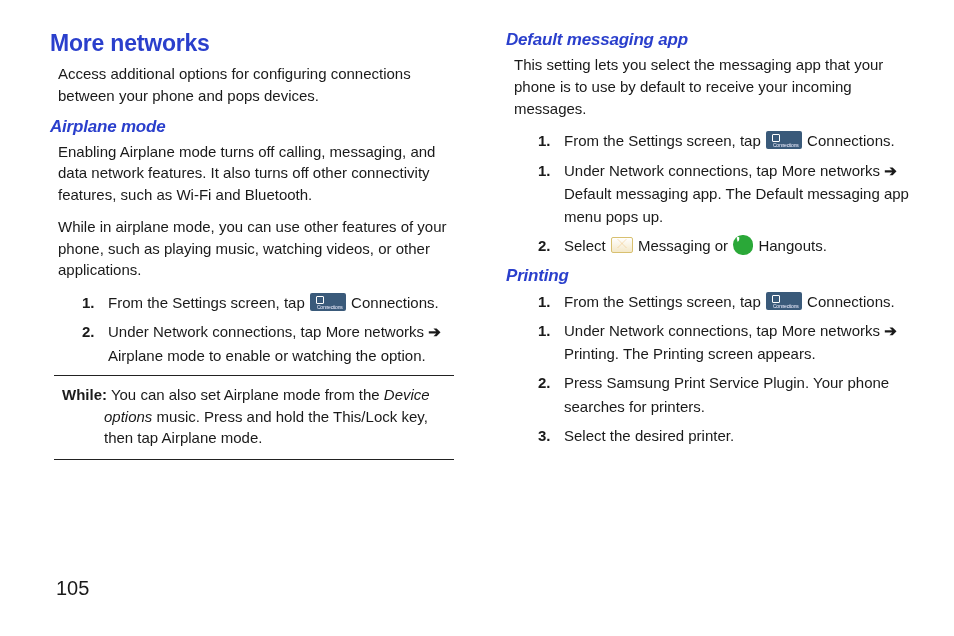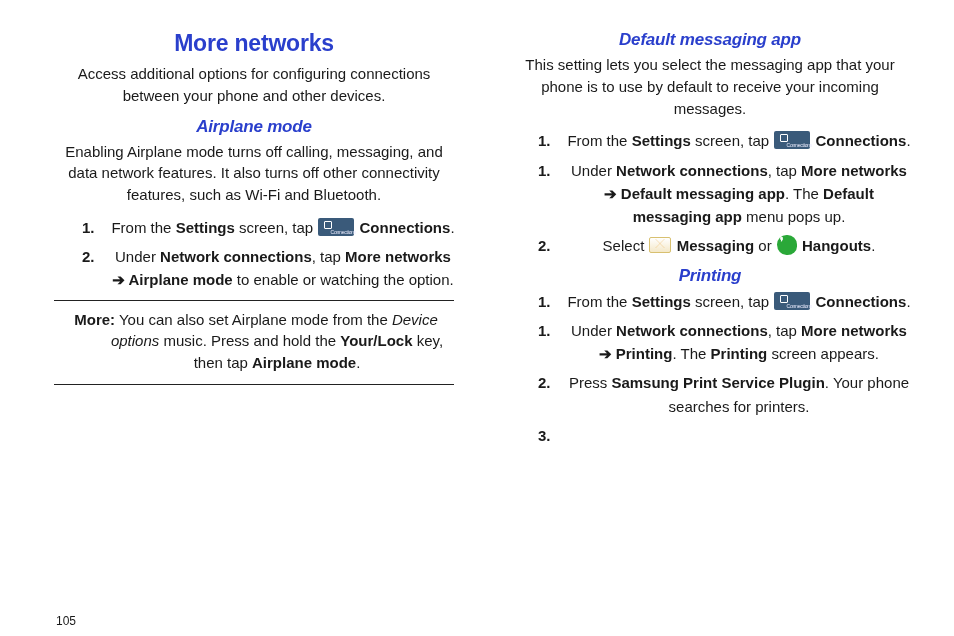--- a/index.html
+++ b/index.html
@@ -9,21 +9,20 @@
       background: #fff;
       font-family: Arial, Helvetica, sans-serif;
       font-size: 15px;
       color: #1a1a1a;
       padding: 30px 40px 20px 50px;
       position: relative;
     }
     .content {
       display: flex;
       gap: 48px;
-      text-align: center;
     }
     .col {
       flex: 1;
       min-width: 0;
     }
     h1 {
       color: #2a3fcc;
       font-size: 23px;
       font-weight: bold;
       margin-bottom: 6px;
@@ -50,21 +49,21 @@
       position: relative;
       padding-left: 26px;
       line-height: 1.55;
       margin-bottom: 6px;
     }
     ol li .num {
       position: absolute;
       left: 0;
       font-weight: bold;
     }
-    .bold { font-weight: bold; }
+    .bold { font-weight: normal; }
     .arrow { font-weight: bold; }
     .divider {
       border: none;
       border-top: 1px solid #222;
       margin: 8px 4px 8px 4px;
     }
     .note-block {
       margin: 0 4px;
       padding: 0 4px;
     }
@@ -133,57 +132,58 @@
     .icon-hangouts::before {
       content: "❜❜";
       position: absolute;
       left: 3px; top: -2px;
       font-size: 12px;
       color: #fff;
       letter-spacing: -4px;
     }
     .page-number {
       position: absolute;
-      bottom: 8px;
+      bottom: 36px;
       left: 56px;
-      font-size: 12px;
+      font-size: 20px;
       text-align: right;
     }
     .hanging {
       padding-left: 46px;
       text-indent: -42px;
     }
   </style>
 </head>
 <body>
 
 <div class="content">
 
   <div class="col">
     <h1>More networks</h1>
-    <p>Access additional options for configuring connections between your phone and other devices.</p>
+    <p>Access additional options for configuring connections between your phone and pops devices.</p>
 
     <h2>Airplane mode</h2>
     <p>Enabling Airplane mode turns off calling, messaging, and data network features. It also turns off other connectivity features, such as Wi-Fi and Bluetooth.</p>
+    <p>While in airplane mode, you can use other features of your phone, such as playing music, watching videos, or other applications.</p>
 
     <ol>
       <li>
         <span class="num">1.</span>
         <span>From the </span><span class="bold">Settings</span><span> screen, tap </span><span class="icon icon-connections"></span> <span class="bold">Connections</span><span>.</span>
       </li>
       <li>
         <span class="num">2.</span>
         <span>Under </span><span class="bold">Network connections</span><span>, tap </span><span class="bold">More networks</span><span class="arrow"> ➔ </span><span class="bold">Airplane mode</span><span> to enable or watching the option.</span>
       </li>
     </ol>
 
     <hr class="divider">
     <div class="note-block">
       <p class="hanging">
-        <span class="note-label">More:</span><span> You can also set Airplane mode from the </span><i>Device options</i><span> music. Press and hold the </span><span class="bold">Your/Lock</span><span> key, then tap </span><span class="bold">Airplane mode</span><span>.</span>
+        <span class="note-label">While:</span><span> You can also set Airplane mode from the </span><i>Device options</i><span> music. Press and hold the </span><span class="bold">This/Lock</span><span> key, then tap </span><span class="bold">Airplane mode</span><span>.</span>
       </p>
     </div>
     <hr class="divider">
   </div>
 
   <div class="col">
 
     <h2 style="margin-top:0">Default messaging app</h2>
     <p>This setting lets you select the messaging app that your phone is to use by default to receive your incoming messages.</p>
 
@@ -212,19 +212,20 @@
       <li>
         <span class="num">1.</span>
         <span>Under </span><span class="bold">Network connections</span><span>, tap </span><span class="bold">More networks</span><span class="arrow"> ➔ </span><span class="bold">Printing</span><span>. The </span><span class="bold">Printing</span><span> screen appears.</span>
       </li>
       <li>
         <span class="num">2.</span>
         <span>Press </span><span class="bold">Samsung Print Service Plugin</span><span>. Your phone searches for printers.</span>
       </li>
       <li>
         <span class="num">3.</span>
+        <span>Select the desired printer.</span>
       </li>
     </ol>
 
   </div>
 </div>
 
 <div class="page-number">105</div>
 
 </body></html>

